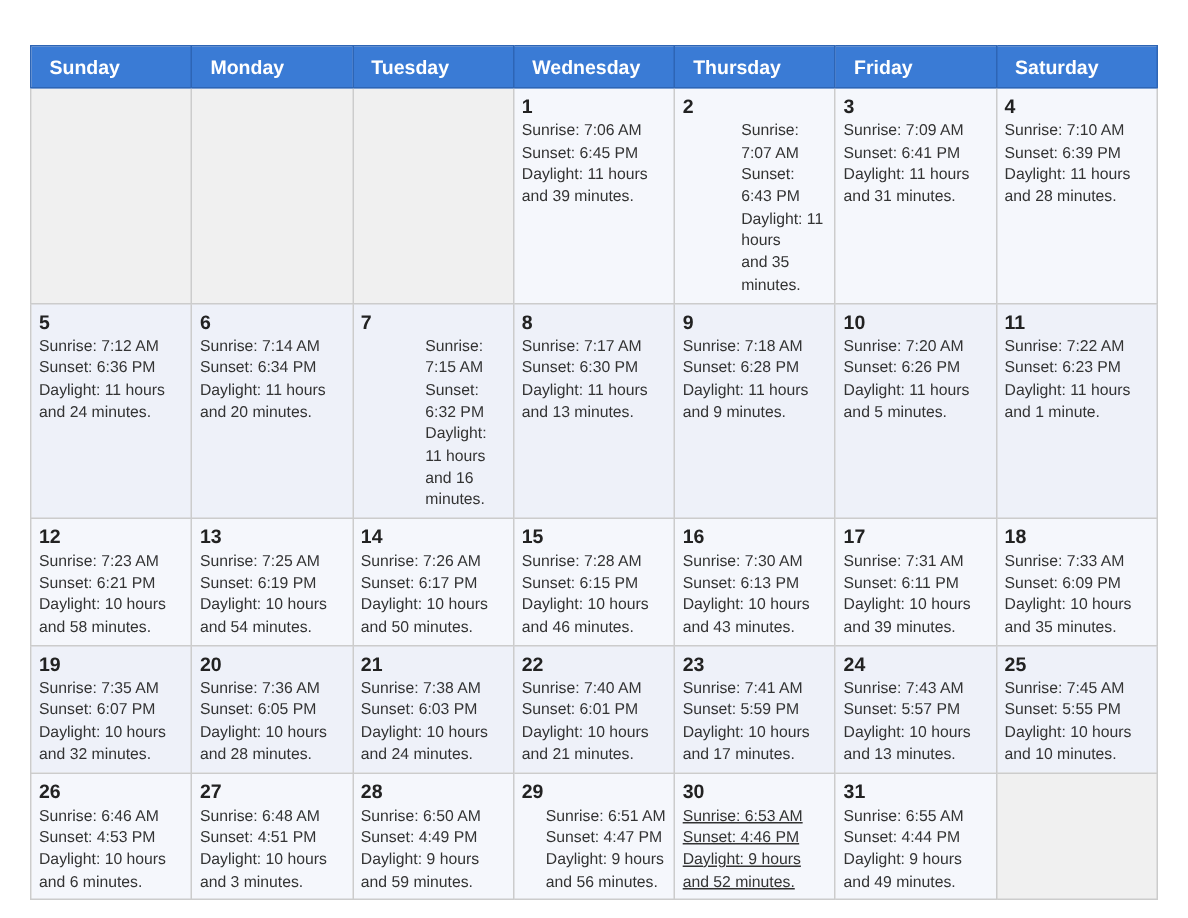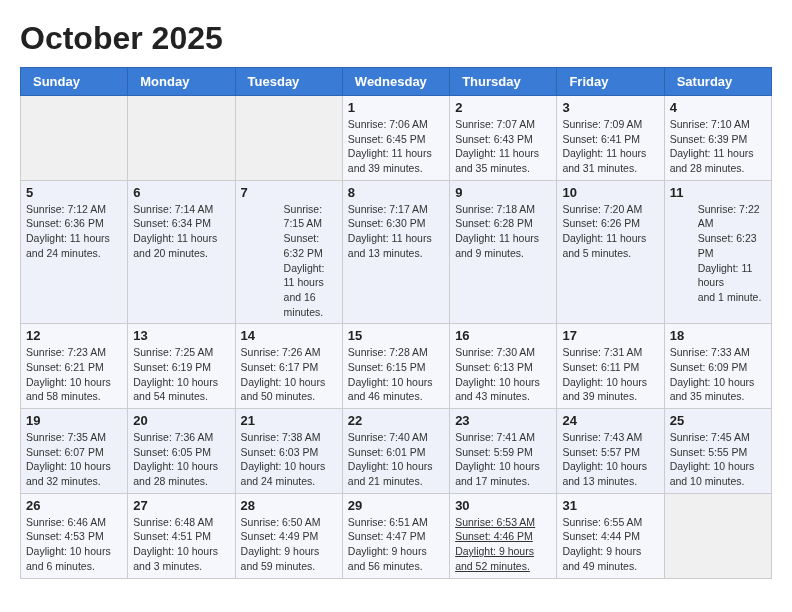--- a/index.html
+++ b/index.html
@@ -91,21 +91,20 @@
     }
     .empty {
       background: #f0f0f0 !important;
     }
   </style>
 </head>
 <body>
 
 <div class="header">
   <div class="title-block">
-    <h1>October 2025</h1>
   </div>
 </div>
 
 <table>
   <thead>
     <tr>
     <th>Sunday</th>
         <th>Monday</th>
         <th>Tuesday</th>
         <th>Wednesday</th>
@@ -121,21 +120,21 @@
         <td class="empty"></td>
         <td>
           <span class="day-number">1</span>
           <div class="day-info" style="white-space: pre-line;">Sunrise: 7:06 AM
 Sunset: 6:45 PM
 Daylight: 11 hours
 and 39 minutes.</div>
         </td>
         <td>
           <span class="day-number">2</span>
-          <div class="day-info" style="white-space: pre-line;">Sunrise: 7:07 AM
+          <div class="day-info" style="white-space: pre-line; margin-left: 39px;">Sunrise: 7:07 AM
 Sunset: 6:43 PM
 Daylight: 11 hours
 and 35 minutes.</div>
         </td>
         <td>
           <span class="day-number">3</span>
           <div class="day-info" style="white-space: pre-line;">Sunrise: 7:09 AM
 Sunset: 6:41 PM
 Daylight: 11 hours
 and 31 minutes.</div>
@@ -186,21 +185,21 @@
         </td>
         <td>
           <span class="day-number">10</span>
           <div class="day-info" style="white-space: pre-line;">Sunrise: 7:20 AM
 Sunset: 6:26 PM
 Daylight: 11 hours
 and 5 minutes.</div>
         </td>
         <td>
           <span class="day-number">11</span>
-          <div class="day-info" style="white-space: pre-line; margin-left: 28px;">Sunrise: 7:22 AM
+          <div class="day-info" style="white-space: pre-line;">Sunrise: 7:22 AM
 Sunset: 6:23 PM
 Daylight: 11 hours
 and 1 minute.</div>
         </td>
       </tr>
       <tr>
         <td>
           <span class="day-number">12</span>
           <div class="day-info" style="white-space: pre-line;">Sunrise: 7:23 AM
 Sunset: 6:21 PM
@@ -318,21 +317,21 @@
         </td>
         <td>
           <span class="day-number">28</span>
           <div class="day-info" style="white-space: pre-line;">Sunrise: 6:50 AM
 Sunset: 4:49 PM
 Daylight: 9 hours
 and 59 minutes.</div>
         </td>
         <td>
           <span class="day-number">29</span>
-          <div class="day-info" style="white-space: pre-line;">Sunrise: 6:51 AM
+          <div class="day-info" style="white-space: pre-line; margin-left: 16px;">Sunrise: 6:51 AM
 Sunset: 4:47 PM
 Daylight: 9 hours
 and 56 minutes.</div>
         </td>
         <td>
           <span class="day-number">30</span>
           <div class="day-info" style="white-space: pre-line; text-decoration: underline;">Sunrise: 6:53 AM
 Sunset: 4:46 PM
 Daylight: 9 hours
 and 52 minutes.</div>

